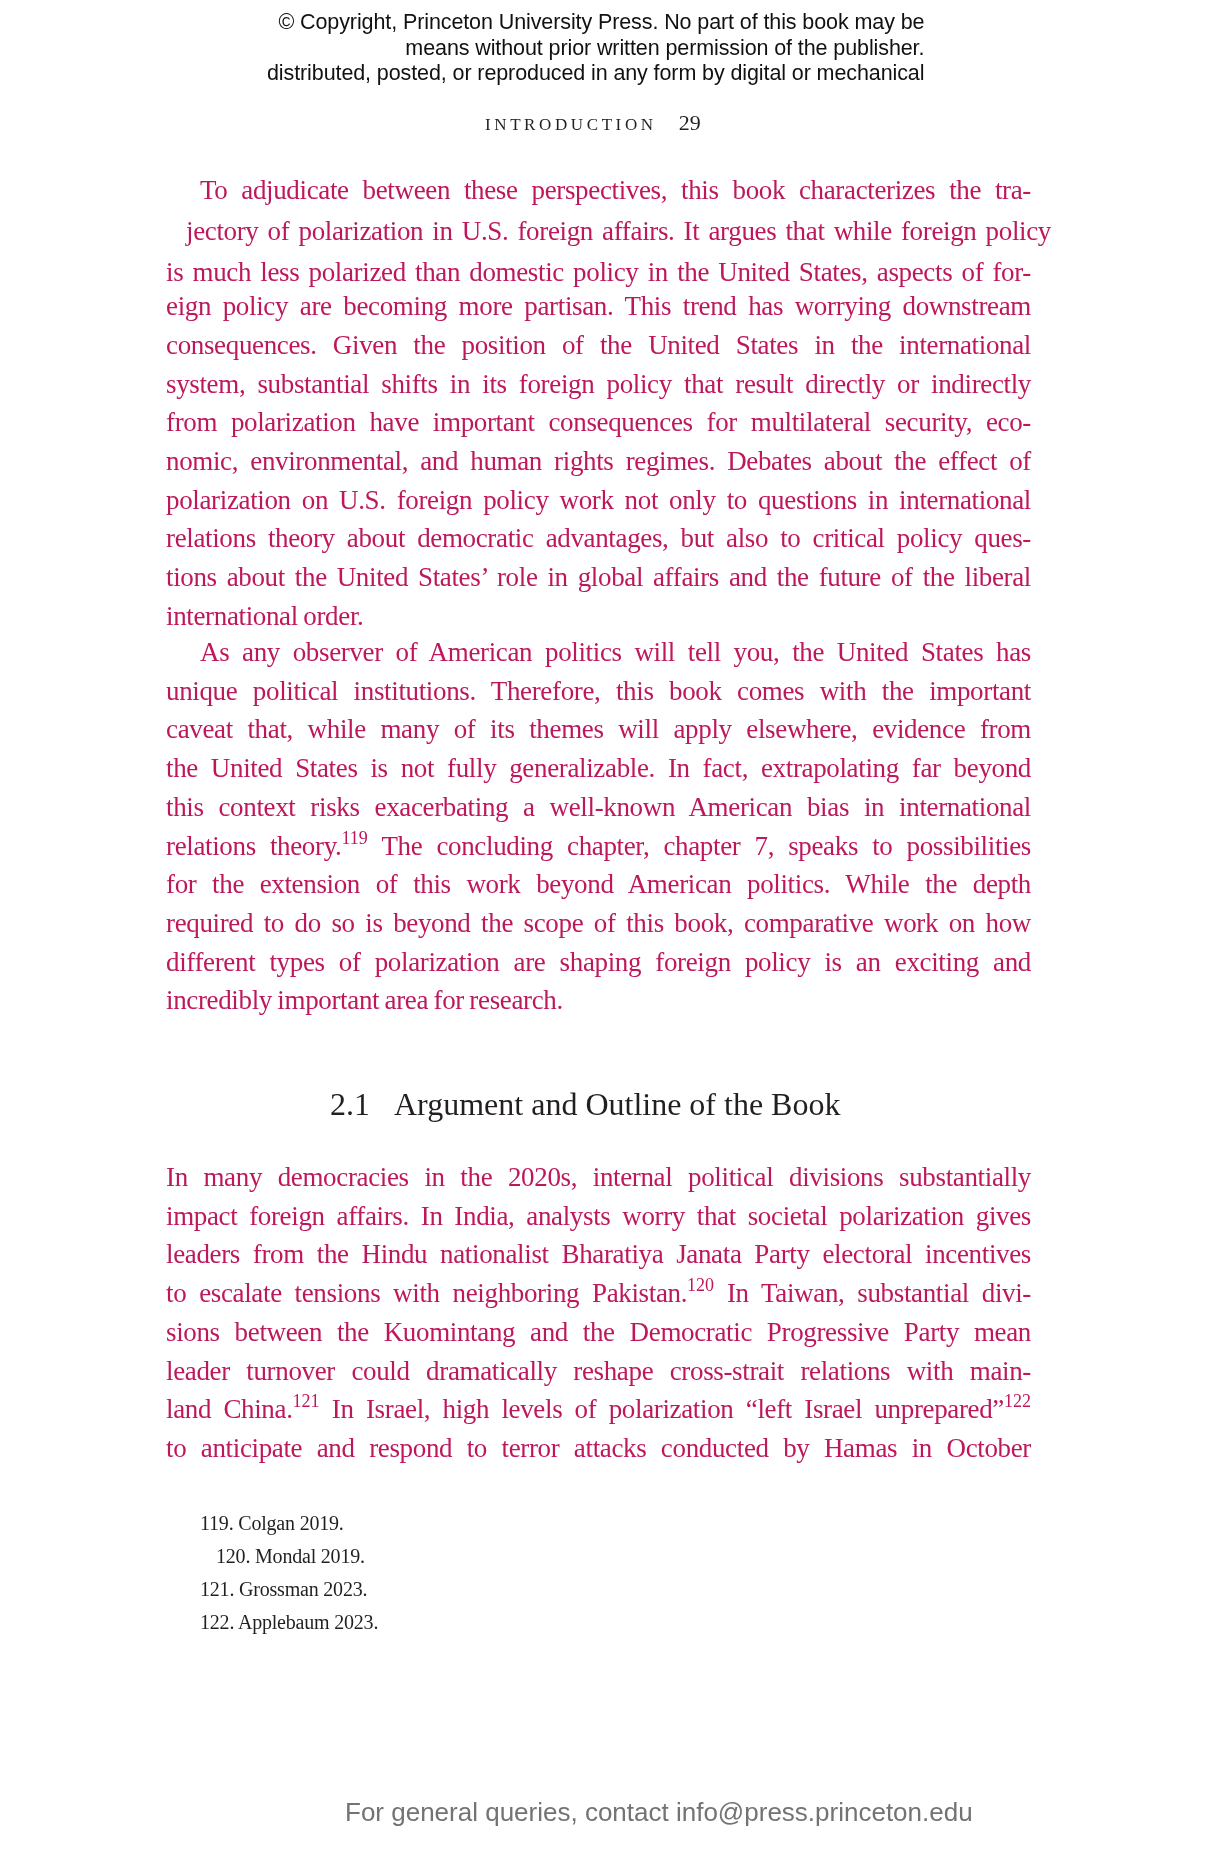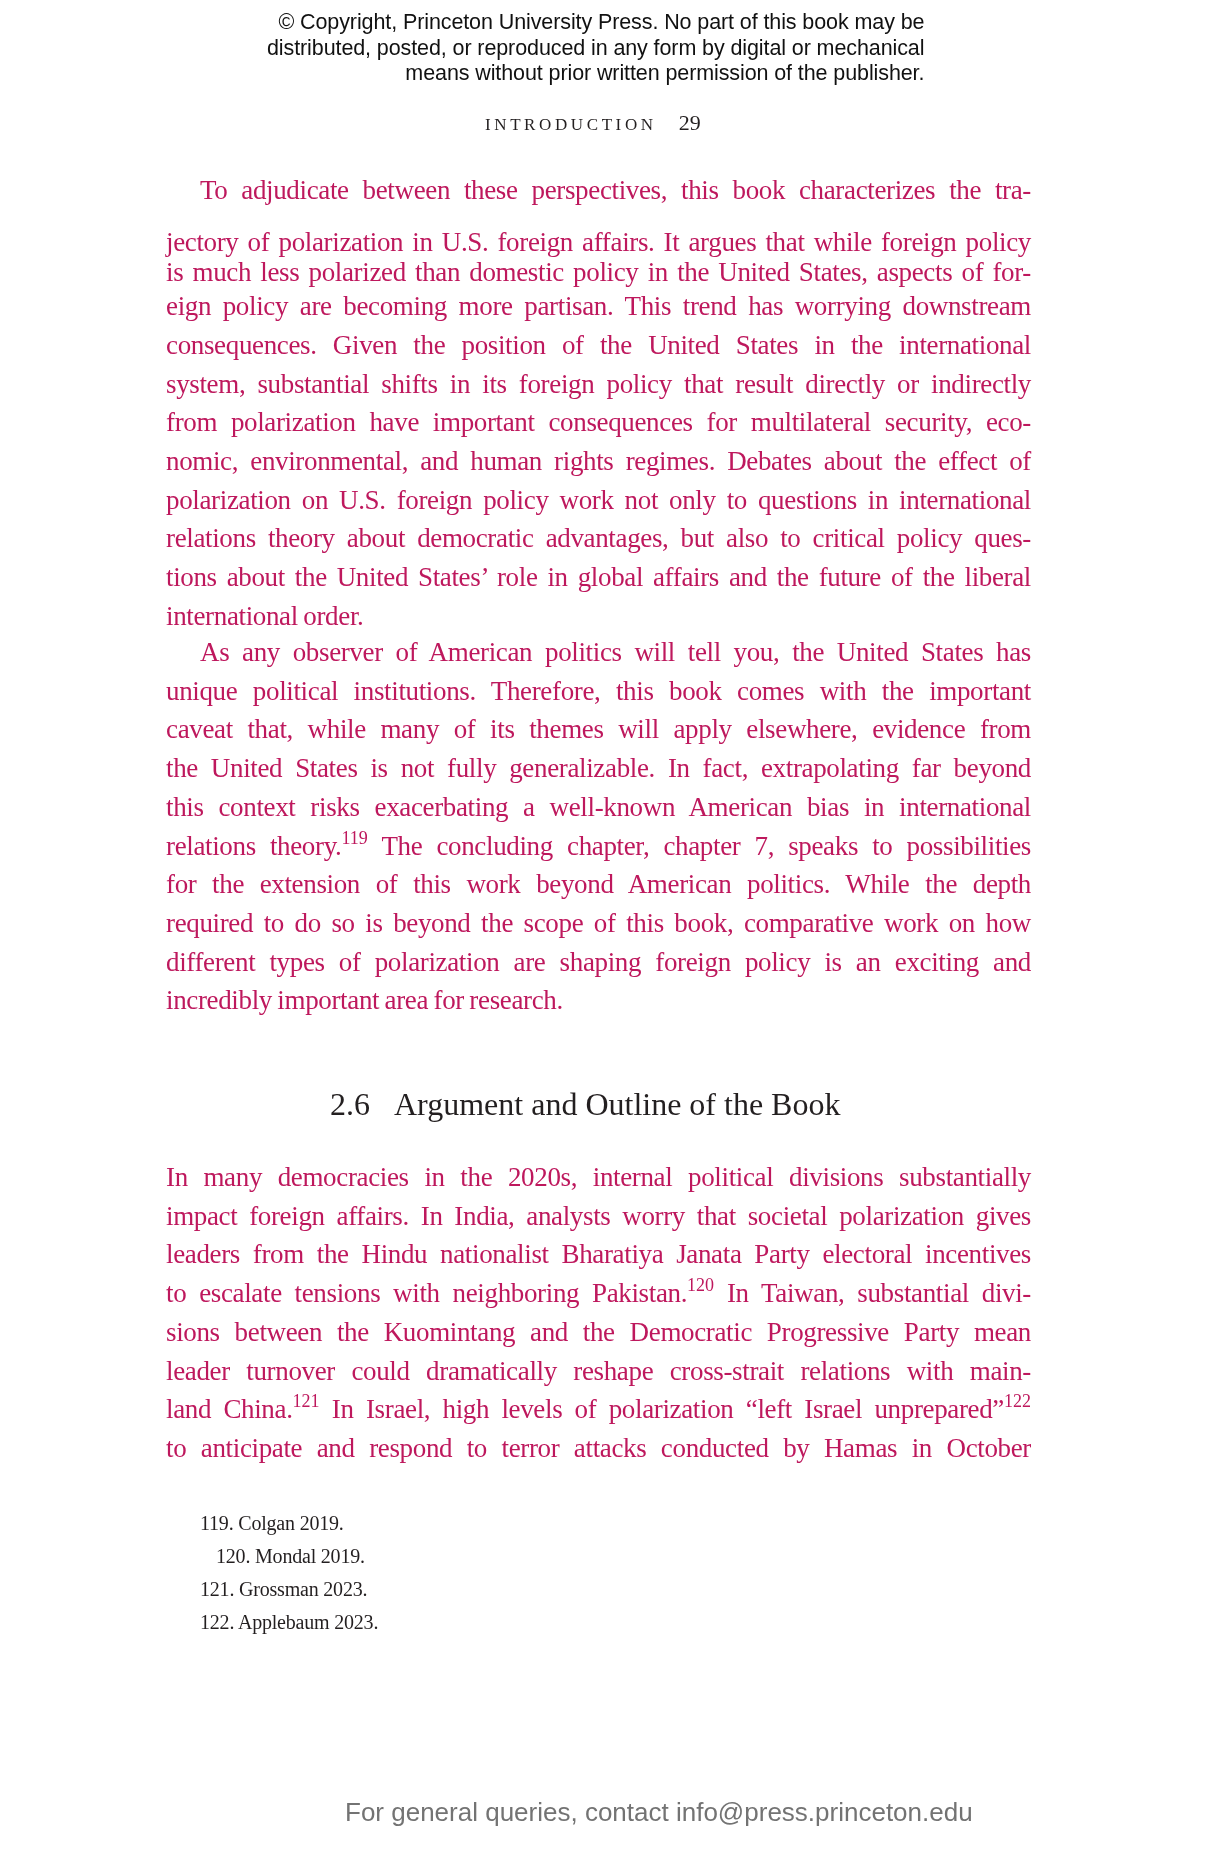--- a/index.html
+++ b/index.html
@@ -38,31 +38,31 @@
   .footer {
     position: absolute; left: 345px; top: 1799px; white-space: nowrap;
     font-family: "Liberation Sans", sans-serif; font-size: 26px; line-height: 26px; color: #737373;
   }
 </style>
 </head>
 <body>
 
 <div class="copyright">
   <span class="cl">© Copyright, Princeton University Press. No part of this book may be</span>
+  <span class="cl">means without prior written permission of the publisher.</span>
   <span class="cl">distributed, posted, or reproduced in any form by digital or mechanical</span>
-  <span class="cl">means without prior written permission of the publisher.</span>
 </div>
 
 <div class="running-head">
   <span class="rh-title">INTRODUCTION</span><span class="rh-page">29</span>
 </div>
 
 <div id="body-text">
     <div class="line indent" style="top: 171px;"><span>To adjudicate between these perspectives, this book characterizes the tra-</span></div>
-    <div class="line" style="top: 223px;"><span>jectory of polarization in U.S. foreign affairs. It argues that while foreign policy</span></div>
+    <div class="line" style="top: 212px; margin-left: 20px;"><span>jectory of polarization in U.S. foreign affairs. It argues that while foreign policy</span></div>
     <div class="line" style="top: 253px;"><span>is much less polarized than domestic policy in the United States, aspects of for-</span></div>
     <div class="line" style="top: 287.1px;"><span>eign policy are becoming more partisan. This trend has worrying downstream</span></div>
     <div class="line" style="top: 325.8px;"><span>consequences. Given the position of the United States in the international</span></div>
     <div class="line" style="top: 364.5px;"><span>system, substantial shifts in its foreign policy that result directly or indirectly</span></div>
     <div class="line" style="top: 403.2px;"><span>from polarization have important consequences for multilateral security, eco-</span></div>
     <div class="line" style="top: 441.9px;"><span>nomic, environmental, and human rights regimes. Debates about the effect of</span></div>
     <div class="line" style="top: 480.6px;"><span>polarization on U.S. foreign policy work not only to questions in international</span></div>
     <div class="line" style="top: 519.3px;"><span>relations theory about democratic advantages, but also to critical policy ques-</span></div>
     <div class="line" style="top: 558px;"><span>tions about the United States’ role in global affairs and the future of the liberal</span></div>
     <div class="line last" style="top: 596.7px;"><span>international order.</span></div>
@@ -80,21 +80,21 @@
     <div class="line" style="top: 1196.7px;"><span>impact foreign affairs. In India, analysts worry that societal polarization gives</span></div>
     <div class="line" style="top: 1235.4px;"><span>leaders from the Hindu nationalist Bharatiya Janata Party electoral incentives</span></div>
     <div class="line" style="top: 1274.1px;"><span>to escalate tensions with neighboring Pakistan.</span><sup>120</sup><span> In Taiwan, substantial divi-</span></div>
     <div class="line" style="top: 1312.8px;"><span>sions between the Kuomintang and the Democratic Progressive Party mean</span></div>
     <div class="line" style="top: 1351.5px;"><span>leader turnover could dramatically reshape cross-strait relations with main-</span></div>
     <div class="line" style="top: 1390.2px;"><span>land China.</span><sup>121</sup><span> In Israel, high levels of polarization “left Israel unprepared”</span><sup>122</sup></div>
     <div class="line" style="top: 1428.9px;"><span>to anticipate and respond to terror attacks conducted by Hamas in October</span></div>
   </div>
 
 <div class="heading">
-  <span class="hnum">2.6</span><span>Argument and Outline of the Book</span>
+  <span class="hnum">2.1</span><span>Argument and Outline of the Book</span>
 </div>
 
 <div id="footnotes">
     <div class="footnote" style="top: 1510px;">119. Colgan 2019.</div>
     <div class="footnote" style="top: 1543px; margin-left: 16px;">120. Mondal 2019.</div>
     <div class="footnote" style="top: 1576px;">121. Grossman 2023.</div>
     <div class="footnote" style="top: 1609px;">122. Applebaum 2023.</div>
   </div>
 
 <div class="footer">For general queries, contact info@press.princeton.edu</div>

